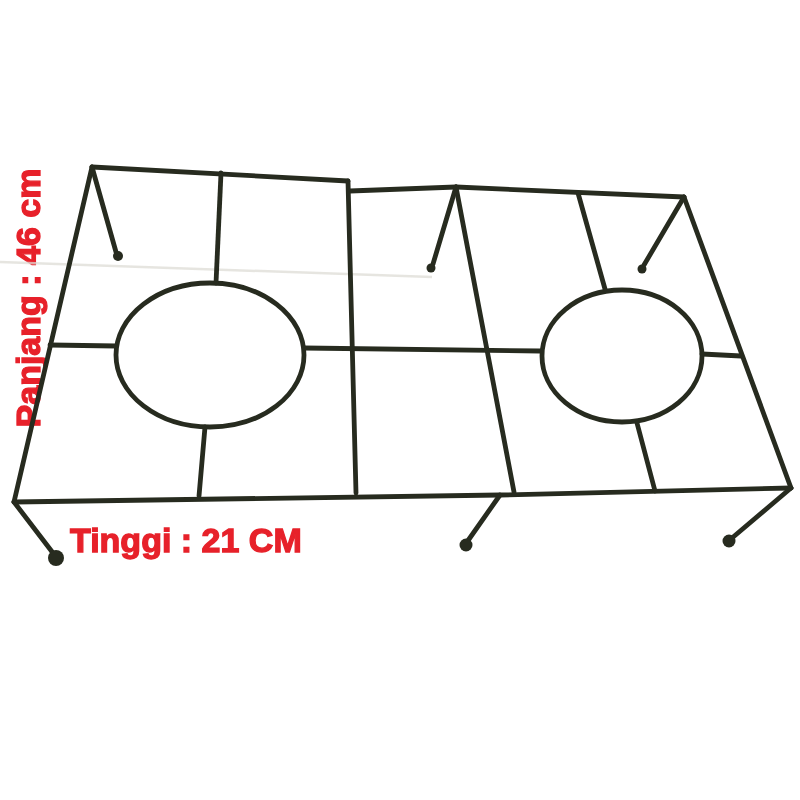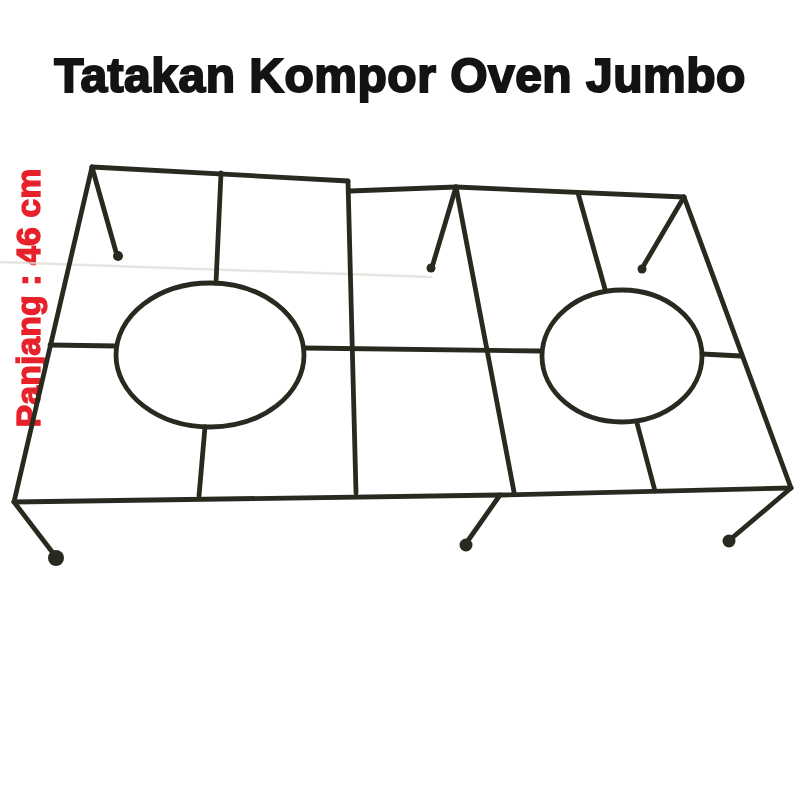--- a/index.html
+++ b/index.html
@@ -70,24 +70,24 @@
     stroke: #dedcd5;
     stroke-width: 2.5;
     opacity: 0.75;
   }
 </style>
 </head>
 <body>
 
 <div class="canvas">
 
-  <h1 class="page-title">Tatakan Kompor Oven Jumbo</h1>
 
   <div class="dim-label length-label">Panjang : 46 cm</div>
 
+  <div class="dim-label height-label">Tinggi : 21 CM</div>
 
   <svg class="rack-svg" width="800" height="800" viewBox="0 0 800 800">
 
     <path class="seam" d="M0,262 L432,277"></path>
 
     <g>
 
       <path class="wire" d="M92,167 L348,181"></path>
 
       <path class="wire" d="M350,191 L456,187"></path>

